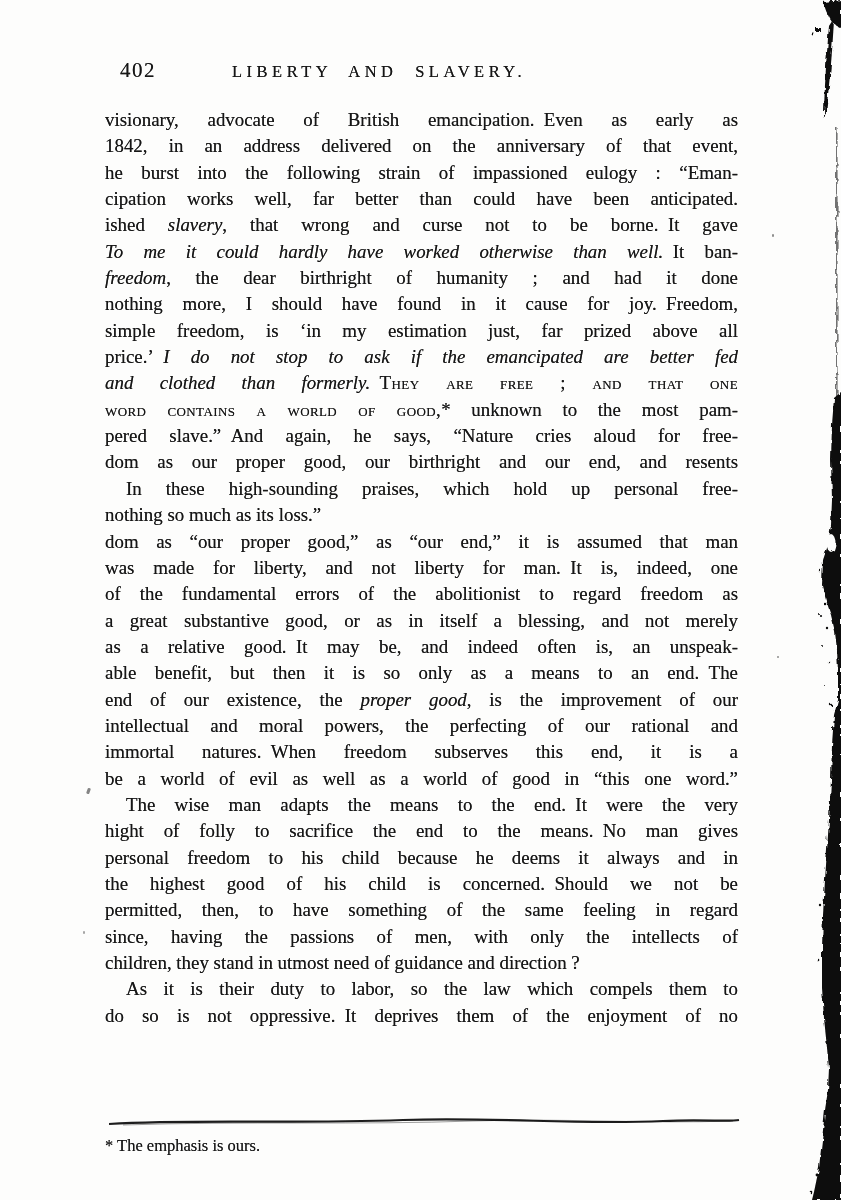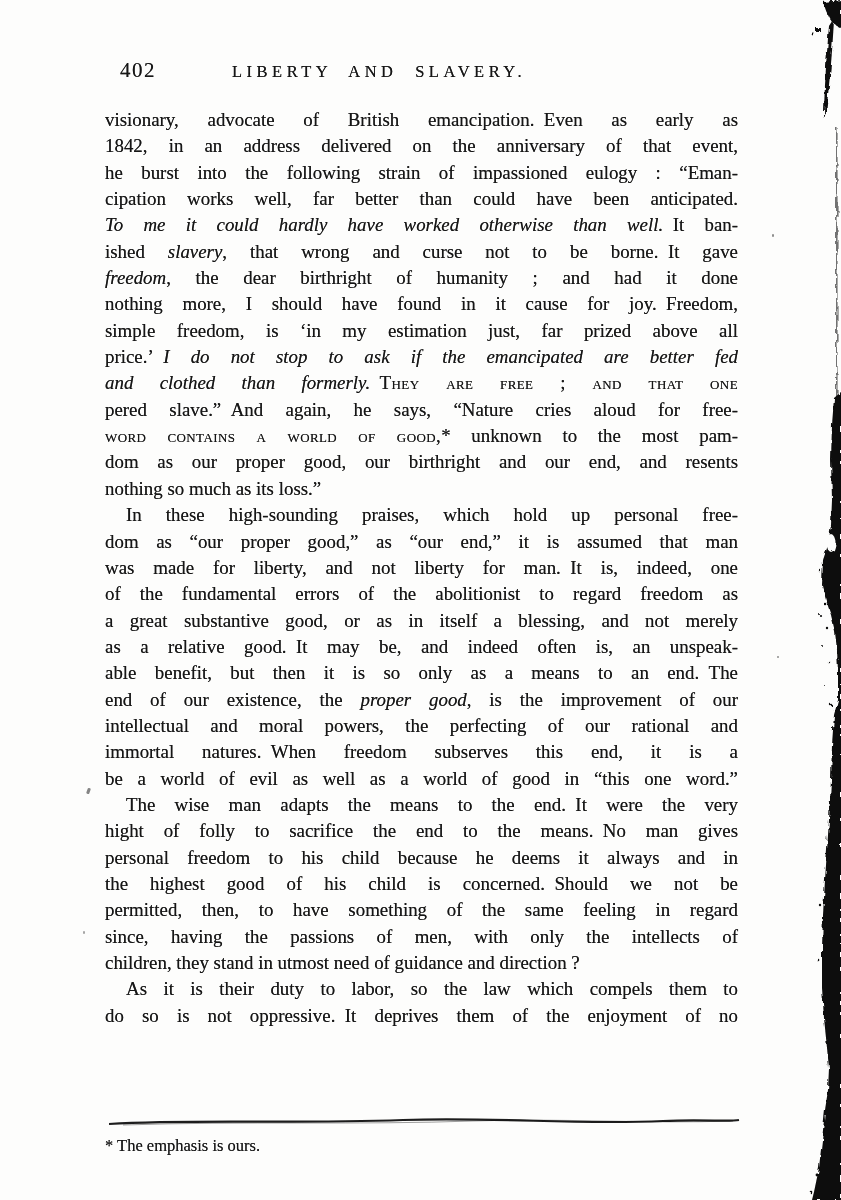--- a/index.html
+++ b/index.html
@@ -50,32 +50,32 @@
 
   <div class="pageno">402</div>
 
   <div class="running-title">LIBERTY AND SLAVERY.</div>
 
   <div class="body-text">
       <div class="line"><span>visionary, advocate of British emancipation. Even as early as</span></div>
       <div class="line"><span>1842, in an address delivered on the anniversary of that event,</span></div>
       <div class="line"><span>he burst into the following strain of impassioned eulogy : “Eman-</span></div>
       <div class="line"><span>cipation works well, far better than could have been anticipated.</span></div>
+      <div class="line"><span>ished </span><span class="it">slavery</span><span>, that wrong and curse not to be borne. It gave</span></div>
       <div class="line"><span class="it">To me it could hardly have worked otherwise than well.</span><span> It ban-</span></div>
-      <div class="line"><span>ished </span><span class="it">slavery</span><span>, that wrong and curse not to be borne. It gave</span></div>
       <div class="line"><span class="it">freedom</span><span>, the dear birthright of humanity ; and had it done</span></div>
       <div class="line"><span>nothing more, I should have found in it cause for joy. Freedom,</span></div>
       <div class="line"><span>simple freedom, is ‘in my estimation just, far prized above all</span></div>
       <div class="line"><span>price.’ </span><span class="it">I do not stop to ask if the emancipated are better fed</span></div>
       <div class="line"><span class="it">and clothed than formerly. </span><span class="sc">They are free ; and that one</span></div>
+      <div class="line"><span class="sc">word contains a world of good,</span><span>* unknown to the most pam-</span></div>
       <div class="line"><span>pered slave.” And again, he says, “Nature cries aloud for free-</span></div>
-      <div class="line"><span class="sc">word contains a world of good,</span><span>* unknown to the most pam-</span></div>
       <div class="line"><span>dom as our proper good, our birthright and our end, and resents</span></div>
+      <div class="line indent"><span>In these high-sounding praises, which hold up personal free-</span></div>
       <div class="line last"><span>nothing so much as its loss.”</span></div>
-      <div class="line indent"><span>In these high-sounding praises, which hold up personal free-</span></div>
       <div class="line"><span>dom as “our proper good,” as “our end,” it is assumed that man</span></div>
       <div class="line"><span>was made for liberty, and not liberty for man. It is, indeed, one</span></div>
       <div class="line"><span>of the fundamental errors of the abolitionist to regard freedom as</span></div>
       <div class="line"><span>a great substantive good, or as in itself a blessing, and not merely</span></div>
       <div class="line"><span>as a relative good. It may be, and indeed often is, an unspeak-</span></div>
       <div class="line"><span>able benefit, but then it is so only as a means to an end. The</span></div>
       <div class="line"><span>end of our existence, the </span><span class="it">proper good</span><span>, is the improvement of our</span></div>
       <div class="line"><span>intellectual and moral powers, the perfecting of our rational and</span></div>
       <div class="line"><span>immortal natures. When freedom subserves this end, it is a</span></div>
       <div class="line"><span>be a world of evil as well as a world of good in “this one word.”</span></div>

